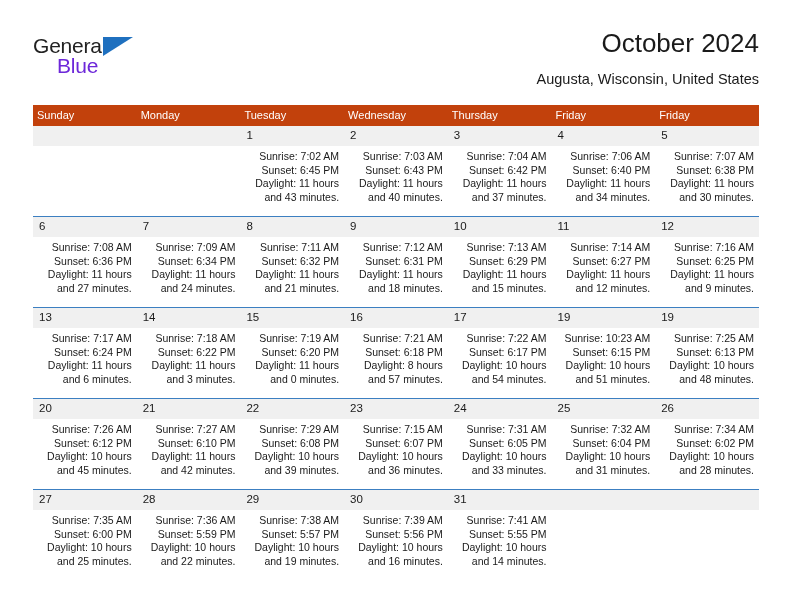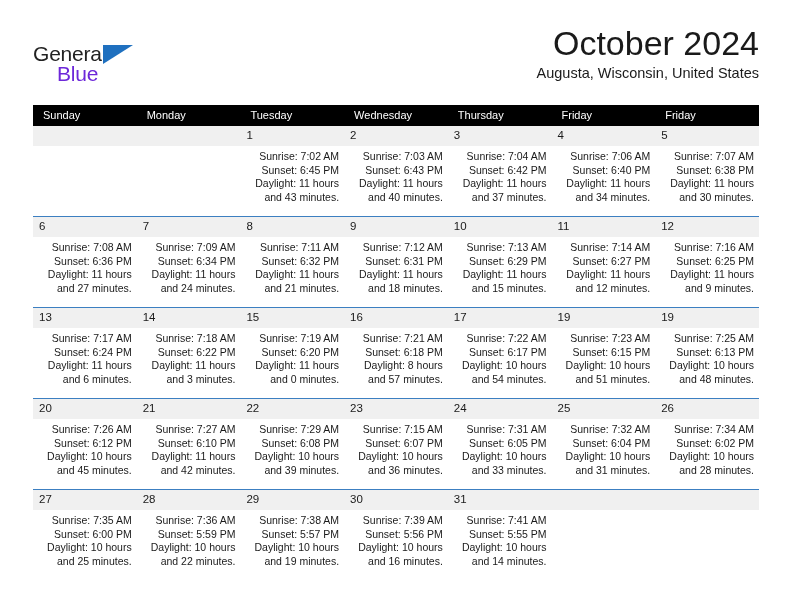--- a/index.html
+++ b/index.html
@@ -25,21 +25,21 @@
   .header {
     position: absolute;
     left: 33px;
     top: 26px;
     width: 726px;
     height: 72px;
   }
   .logo {
     position: absolute;
     left: 0;
-    top: 16px;
+    top: 8px;
     width: 120px;
     height: 48px;
   }
   .logo-general {
     position: absolute;
     left: 0;
     top: 0;
     font-size: 21px;
     letter-spacing: -0.2px;
     color: #222222;
@@ -63,51 +63,51 @@
     color: #6d28d9;
     font-family: "Liberation Sans", sans-serif;
   }
   .title-block {
     position: absolute;
     right: 0;
     top: 0;
     text-align: right;
   }
   .cal-title {
-    font-size: 34px;
+    font-size: 26px;
     color: #1a1a1a;
     line-height: 34px;
     white-space: nowrap;
   }
   .cal-subtitle {
     font-size: 14.5px;
     color: #1a1a1a;
     line-height: 22px;
-    margin-top: 2px;
+    margin-top: 8px;
     white-space: nowrap;
   }
 
   
   .calendar {
     position: absolute;
     left: 33px;
     top: 105px;
     width: 726px;
     border-collapse: collapse;
     table-layout: fixed;
   }
   .calendar col { width: 103.71px; }
 
   thead th {
-    background: #000000;
+    background: #c2410c;
     color: #ffffff;
     font-size: 11px;
     font-weight: normal;
     text-align: left;
-    padding: 4px 0 5px 10px;
+    padding: 4px 0 5px 4px;
     height: 10px;
     line-height: 12px;
   }
 
   tbody td {
     vertical-align: top;
     padding: 0;
     border-top: 1px solid #3c7fc1;
     height: 90px;
     background: #ffffff;
@@ -331,21 +331,21 @@
             <div class="daynum">17</div>
             <div class="cell-body">
               <div>Sunrise: 7:22 AM</div>
               <div>Sunset: 6:17 PM</div>
               <div>Daylight: 10 hours and 54 minutes.</div>
             </div>
           </td>
           <td>
             <div class="daynum">19</div>
             <div class="cell-body">
-              <div>Sunrise: 7:23 AM</div>
+              <div>Sunrise: 10:23 AM</div>
               <div>Sunset: 6:15 PM</div>
               <div>Daylight: 10 hours and 51 minutes.</div>
             </div>
           </td>
           <td>
             <div class="daynum">19</div>
             <div class="cell-body">
               <div>Sunrise: 7:25 AM</div>
               <div>Sunset: 6:13 PM</div>
               <div>Daylight: 10 hours and 48 minutes.</div>

